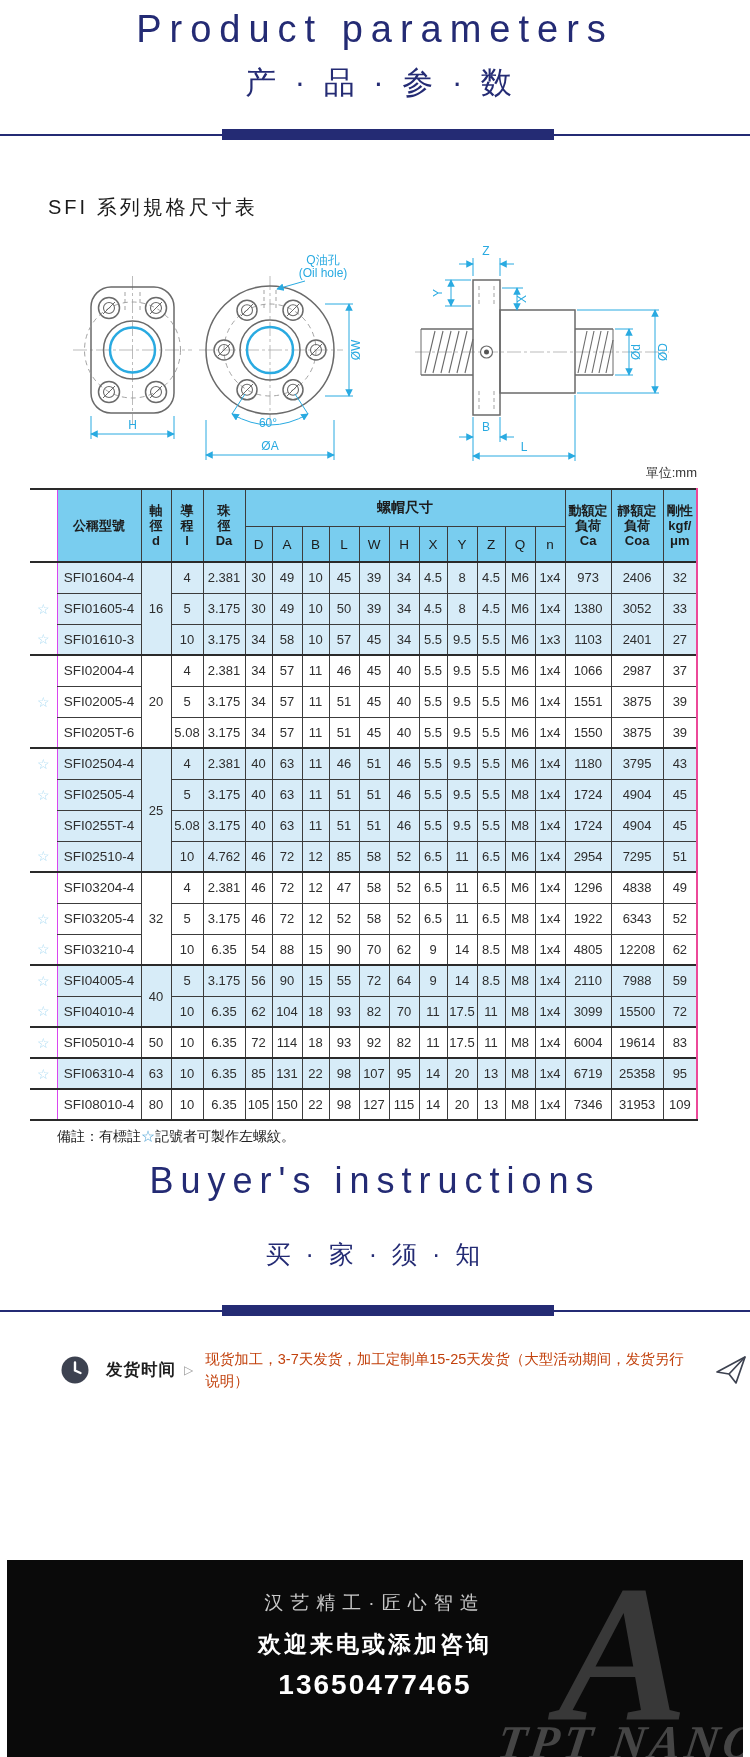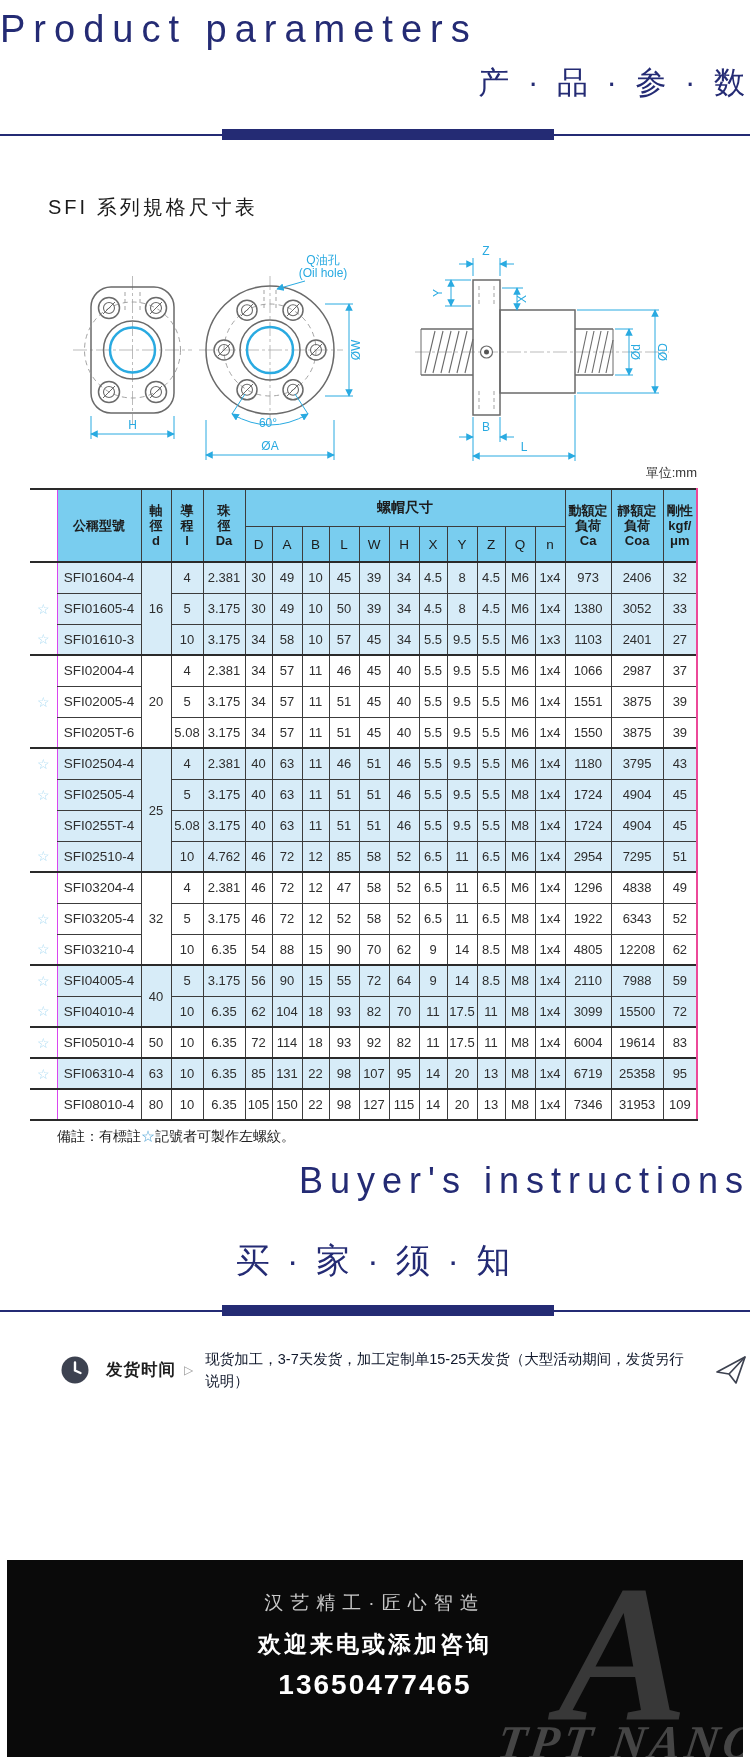--- a/index.html
+++ b/index.html
@@ -1,21 +1,21 @@
 <!DOCTYPE html>
 <html><head>
 <meta charset="utf-8">
 <style>
   html,body{margin:0;padding:0;background:#fff;}
   .page{position:relative;width:750px;height:1757px;background:#fff;overflow:hidden;
         font-family:"Liberation Sans",sans-serif;color:#222;}
   
-  .hd-en{position:absolute;top:8px;left:0;right:0;text-align:left;
+  .hd-en{position:absolute;top:8px;left:0;right:0;text-align:center;
          font-size:38px;letter-spacing:8px;color:#242b74;font-weight:500;}
-  .hd-cn{position:absolute;top:62px;left:0;right:0;text-align:right;
+  .hd-cn{position:absolute;top:62px;left:0;right:0;text-align:center;
          font-size:31px;letter-spacing:5px;color:#242b74;font-weight:500;margin-left:12px;}
   .divider{position:absolute;left:0;right:0;height:13px;}
   .divider .dline{position:absolute;top:5px;left:0;right:0;height:2px;background:#242b74;}
   .divider .dbar{position:absolute;top:0;left:222px;width:332px;height:11px;background:#242b74;}
   .divider1{top:129px;}
   .divider2{top:1305px;}
   
   .sfi-title{position:absolute;left:48px;top:194px;font-size:20px;letter-spacing:3px;color:#1b1b1b;}
   .unit{position:absolute;right:53px;top:464px;font-size:13px;color:#333;}
   
@@ -38,31 +38,31 @@
   .spec td.starcol{color:#a6d9f2;font-size:14px;}
   .spec tbody tr{height:31px;}
   .spec tr.shade td{background:#d7ecf8;}
   .spec tr.plain td{background:#fff;}
   .spec tr td.starcol{background:#fff;}
   .spec td.c-model-cell{font-size:13.5px;}
   
   .note{position:absolute;left:57px;top:1128px;font-size:14px;color:#222;}
   .note .note-star{color:#58a8d8;}
   
-  .by-en{position:absolute;top:1160px;left:0;right:0;text-align:right;
+  .by-en{position:absolute;top:1160px;left:0;right:0;text-align:center;
          font-size:36px;letter-spacing:7px;color:#242b74;font-weight:500;}
   .by-cn{position:absolute;top:1238px;left:0;right:0;text-align:center;
-         font-size:34px;letter-spacing:4px;color:#242b74;font-weight:500;}
+         font-size:25px;letter-spacing:4px;color:#242b74;font-weight:500;}
   
   .info{position:absolute;left:58px;top:1348px;width:650px;display:flex;flex-direction:row;gap:23px;}
   .info-row{display:flex;align-items:center;}
   .i-icon{width:34px;display:flex;justify-content:center;align-items:center;margin-right:14px;flex:none;}
   .i-label{font-size:16.5px;font-weight:700;color:#1e1e1e;width:76px;flex:none;letter-spacing:1px;}
   .i-arrow{color:#9a9a9a;font-size:12px;margin:0 12px 0 2px;flex:none;}
-  .i-text{font-size:14.5px;color:#0f172a;line-height:1.55;width:486px;}
+  .i-text{font-size:14.5px;color:#c2410c;line-height:1.55;width:486px;}
   
   .ft{position:absolute;left:7px;right:7px;top:1560px;height:197px;background:#0a0a0a;
       overflow:hidden;text-align:center;}
   .ft-tag{position:relative;z-index:2;margin-top:30px;font-size:19px;color:#c9c9c9;letter-spacing:7px;}
   .ft-contact{position:relative;z-index:2;margin-top:13px;font-size:23px;font-weight:700;color:#fff;letter-spacing:3px;}
   .ft-phone{position:relative;z-index:2;margin-top:9px;font-size:28px;font-weight:700;color:#fff;letter-spacing:2px;}
   .ft-wm-a{position:absolute;z-index:1;right:55px;top:-18px;font-family:"Liberation Serif",serif;
            font-style:italic;font-weight:700;font-size:195px;color:#383838;}
   .ft-wm{position:absolute;z-index:1;right:-18px;bottom:-12px;font-family:"Liberation Serif",serif;
          font-style:italic;font-weight:700;font-size:47px;color:#454545;letter-spacing:4px;transform:skewX(-8deg);}

